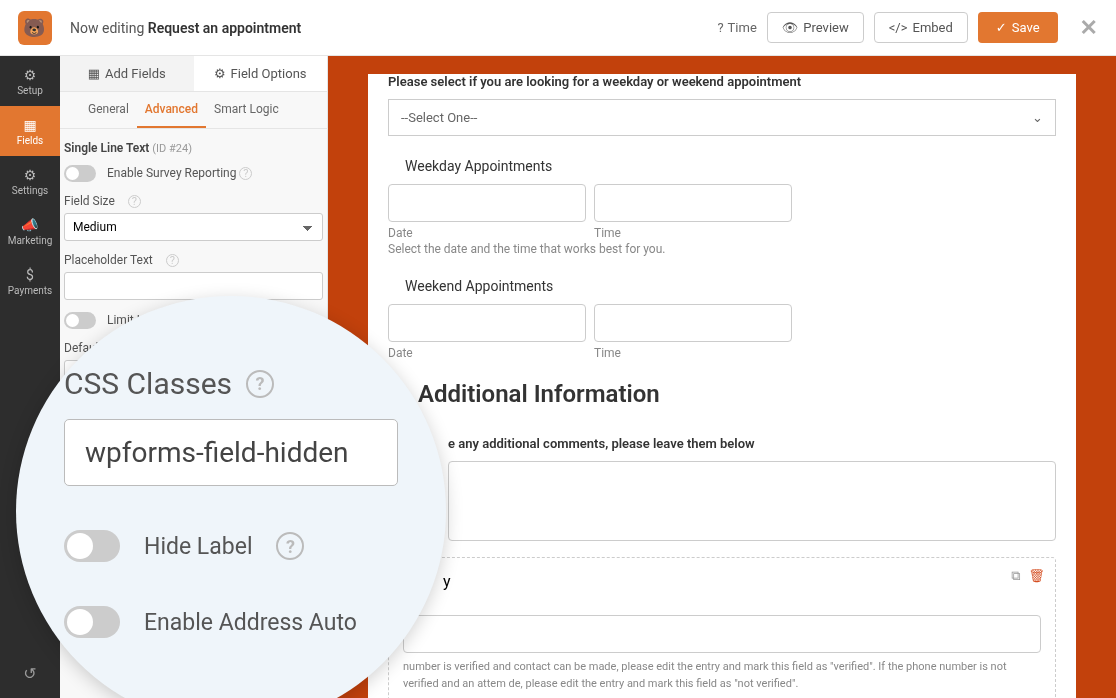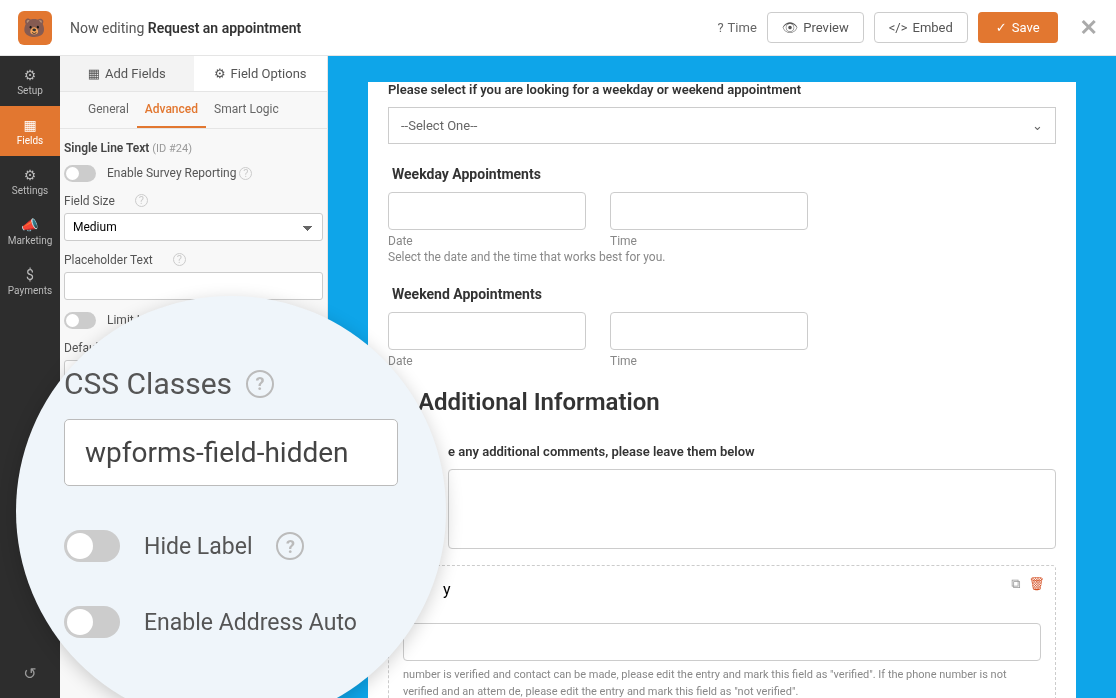--- a/index.html
+++ b/index.html
@@ -23,34 +23,34 @@
 .sp-tabs{display:flex;border-bottom:1px solid #e5e5e5;background:#f3f3f3}
 .sp-tab{flex:1;padding:10px 0;text-align:center;font-size:13px;color:#555;cursor:pointer;display:flex;align-items:center;justify-content:center;gap:5px}
 .sp-tab.active{background:#fff}
 .sp-subtabs{display:flex;border-bottom:1px solid #e5e5e5;padding:0 20px}
 .sp-sub{padding:10px 8px;font-size:12px;color:#666;cursor:pointer}
 .sp-sub.active{color:#e27730;border-bottom:2px solid #e27730;font-weight:500}
 .sp-body{padding:12px 4px;font-size:12px;color:#555;overflow:hidden}
 .sp-title{font-size:12px;font-weight:600;color:#444;margin-bottom:10px}
 .sp-title .grey{color:#999;font-weight:400;font-size:11px}
 .sp-row{margin-bottom:12px}
-.sp-label{font-size:12px;color:#555;display:flex;align-items:flex-start;gap:20px;margin-bottom:5px}
+.sp-label{font-size:12px;color:#555;display:flex;align-items:center;gap:13px;margin-bottom:5px}
 .help-ico{color:#ccc;font-size:11px;border:1px solid #ccc;border-radius:50%;width:13px;height:13px;display:inline-flex;align-items:center;justify-content:center}
 .toggle{width:32px;height:17px;background:#ccc;border-radius:10px;position:relative;display:inline-block;vertical-align:middle;margin-right:8px}
 .toggle:after{content:"";width:13px;height:13px;background:#fff;border-radius:50%;position:absolute;top:2px;left:2px}
 .sp-input,.sp-select{width:100%;padding:6px 8px;border:1px solid #ccc;border-radius:3px;font-size:12px;background:#fff}
 .sp-select{appearance:none;background-image:linear-gradient(45deg,transparent 50%,#666 50%),linear-gradient(135deg,#666 50%,transparent 50%);background-position:calc(100% - 15px) 12px,calc(100% - 10px) 12px;background-size:5px 5px;background-repeat:no-repeat}
 .smart-tags{font-size:10px;color:#888;float:right}
-.canvas{flex:1;background:#0ea5e9;padding:8px 40px 20px;overflow:auto}
+.canvas{flex:1;background:#c2410c;padding:0 40px 20px;overflow:auto}
 .form{background:#fff;padding:0 20px 20px}
 .section-title{font-size:24px;color:#333;font-weight:600;padding:20px 0 10px}
 .f-label{font-size:13px;font-weight:600;color:#333;margin:18px 0 10px}
 .f-select{width:100%;border:1px solid #ccc;border-radius:0;padding:10px 12px;font-size:13px;color:#666;background:#fff;appearance:none;display:flex;justify-content:space-between;align-items:center}
-.sub-h{font-size:14px;font-weight:700;color:#333;margin:22px 4px 10px}
-.dt-row{display:flex;gap:24px}
+.sub-h{font-size:14px;font-weight:400;color:#333;margin:22px 17px 10px}
+.dt-row{display:flex;gap:8px}
 .dt-col{flex:0 0 198px}
 .dt-input{width:100%;height:38px;border:1px solid #ccc;border-radius:4px}
 .dt-lab{font-size:12px;color:#888;margin-top:4px}
 .dt-help{font-size:12px;color:#888;margin-top:2px}
 .textarea{width:100%;height:80px;border:1px solid #ccc;border-radius:4px}
 .admin-box{border:1px dashed #ccc;border-radius:4px;padding:14px;margin-top:16px;position:relative}
 .admin-icons{position:absolute;right:10px;top:10px;display:flex;gap:8px}
 .ai-ico{font-size:13px;color:#999;cursor:pointer}
 .ai-ico.del{color:#d54e21}
 .admin-input{width:100%;height:38px;border:1px solid #ccc;border-radius:4px;margin-top:24px}

